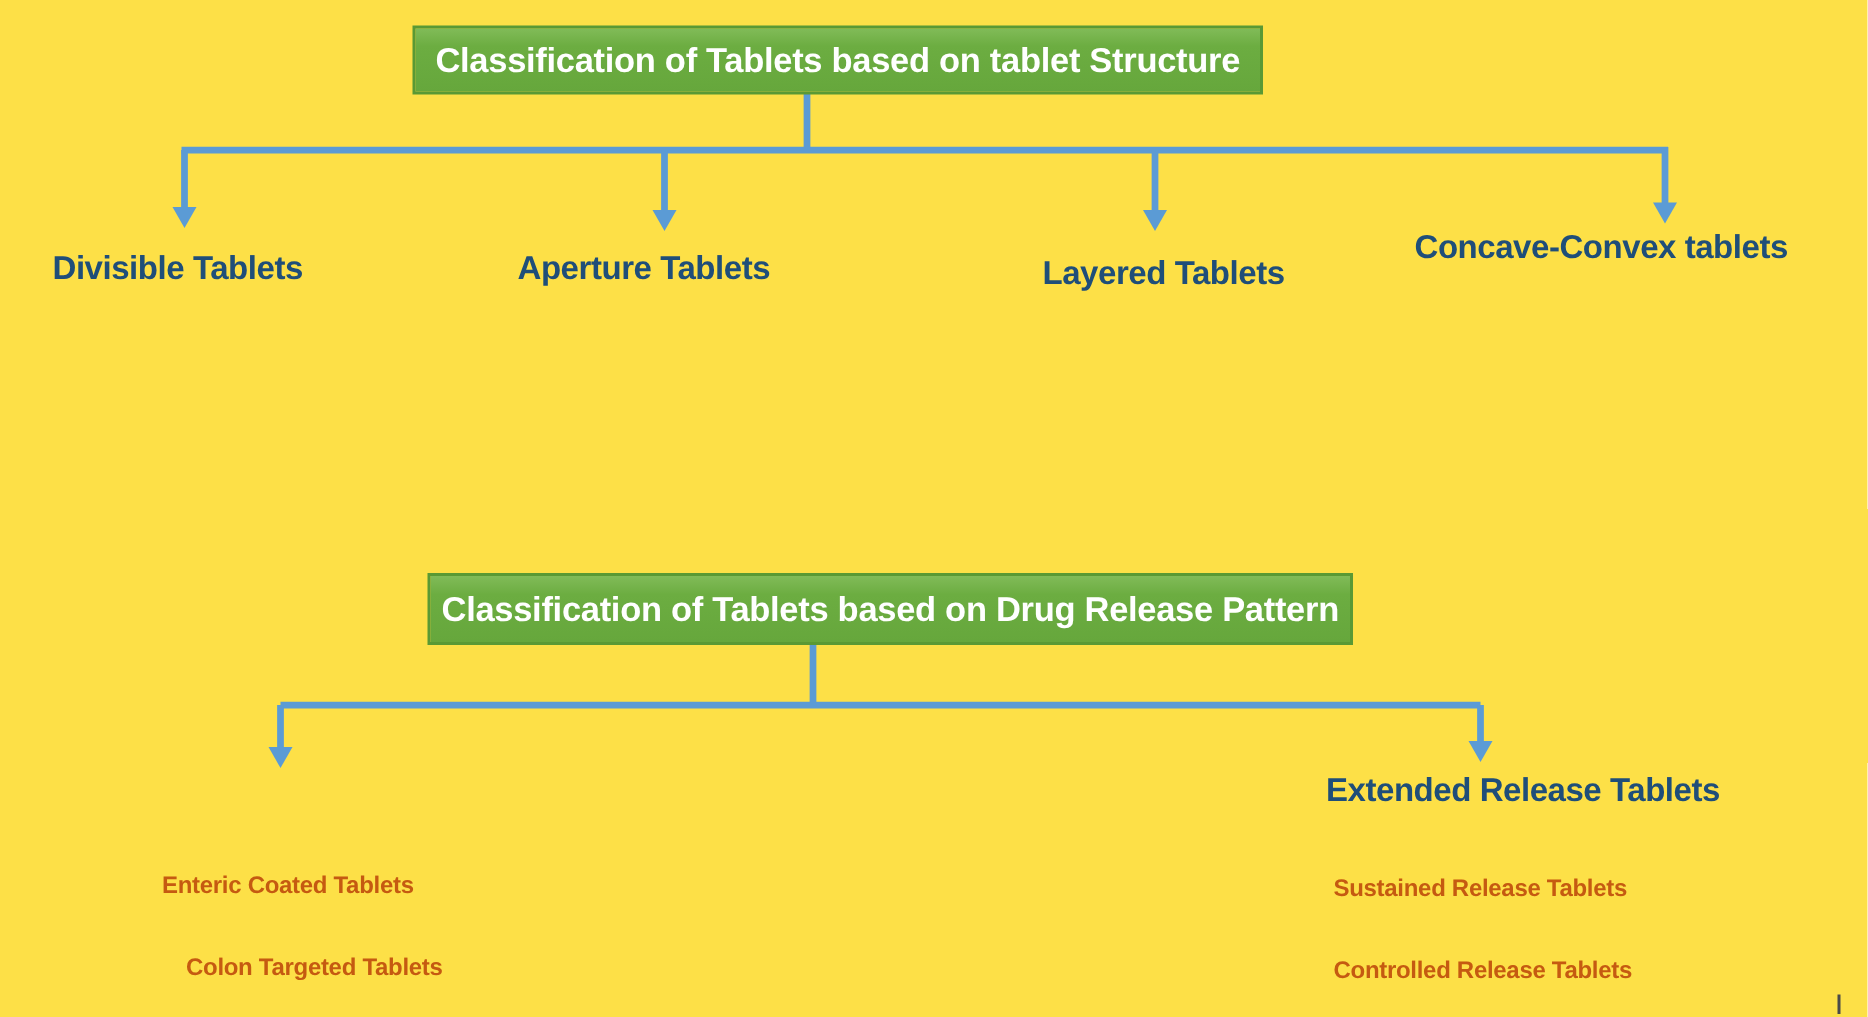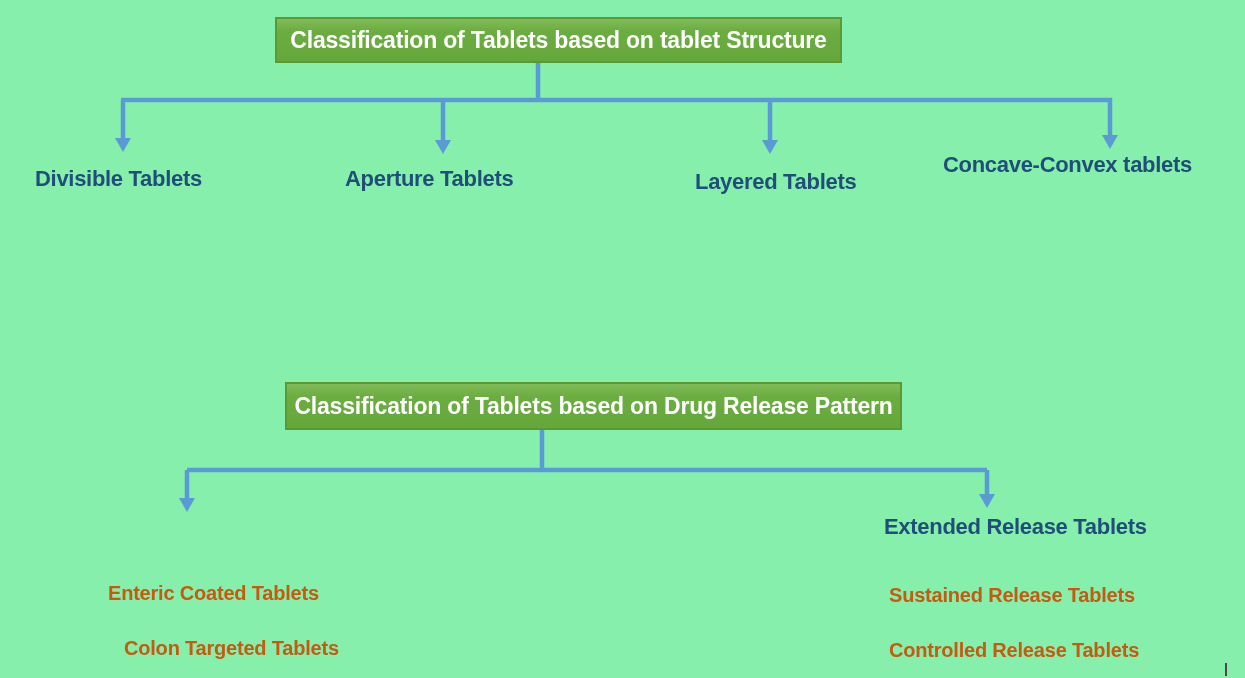--- a/index.html
+++ b/index.html
@@ -1,19 +1,19 @@
 <!DOCTYPE html>
 <html><head>
 <meta charset="utf-8">
 <style>
   html,body{margin:0;padding:0;background:#ffffff;}
   .canvas{
     position:relative;
     width:1245px;height:678px;
-    background:#86efac;
+    background:#fde047;
     font-family:"Liberation Sans", sans-serif;
     overflow:hidden;
   }
   svg.connectors{position:absolute;left:0;top:0;pointer-events:none;}
   .hdr{
     position:absolute;
     display:flex;align-items:center;justify-content:center;
     background:linear-gradient(180deg,#81bb58 0%,#6cad41 28%,#66a73c 100%);
     border:2px solid #5a9934;
     color:#ffffff;
@@ -31,21 +31,21 @@
     color:#1f4e79;
     font-weight:bold;
     font-size:22px;
     letter-spacing:-0.3px;
     white-space:nowrap;
   }
   .sub{
     position:absolute;
     color:#c55a11;
     font-weight:bold;
-    font-size:20px;
+    font-size:16px;
     letter-spacing:-0.2px;
     white-space:nowrap;
   }
   #b-divisible {left:35px;  top:166px;}
   #b-aperture  {left:345px; top:166px;}
   #b-layered   {left:695px; top:169px;}
   #b-concave   {left:943px; top:152px;}
   #b-delayed   {left:129px; top:519px;}
   #b-extended  {left:884px; top:514px;}
   #s-enteric   {left:108px; top:582px;}

